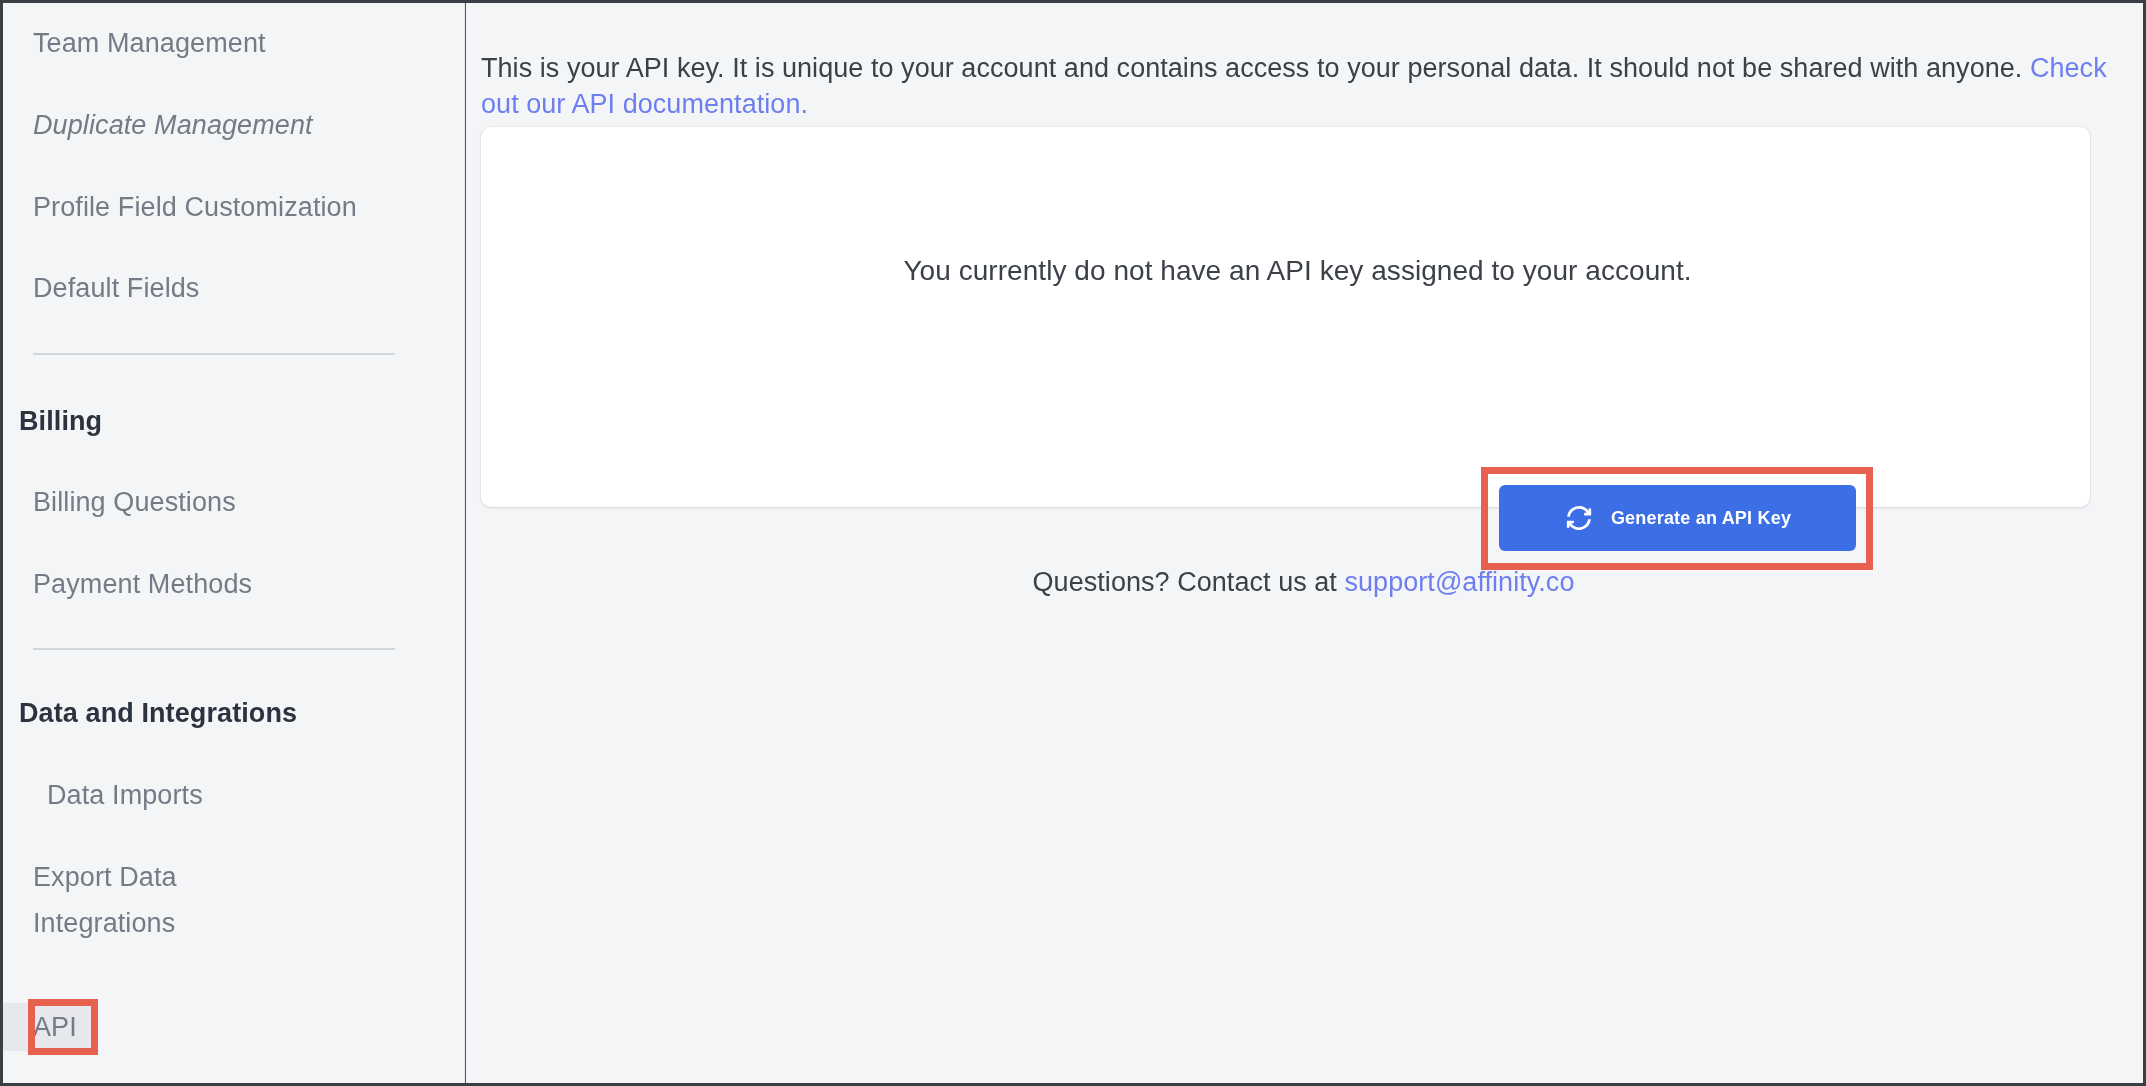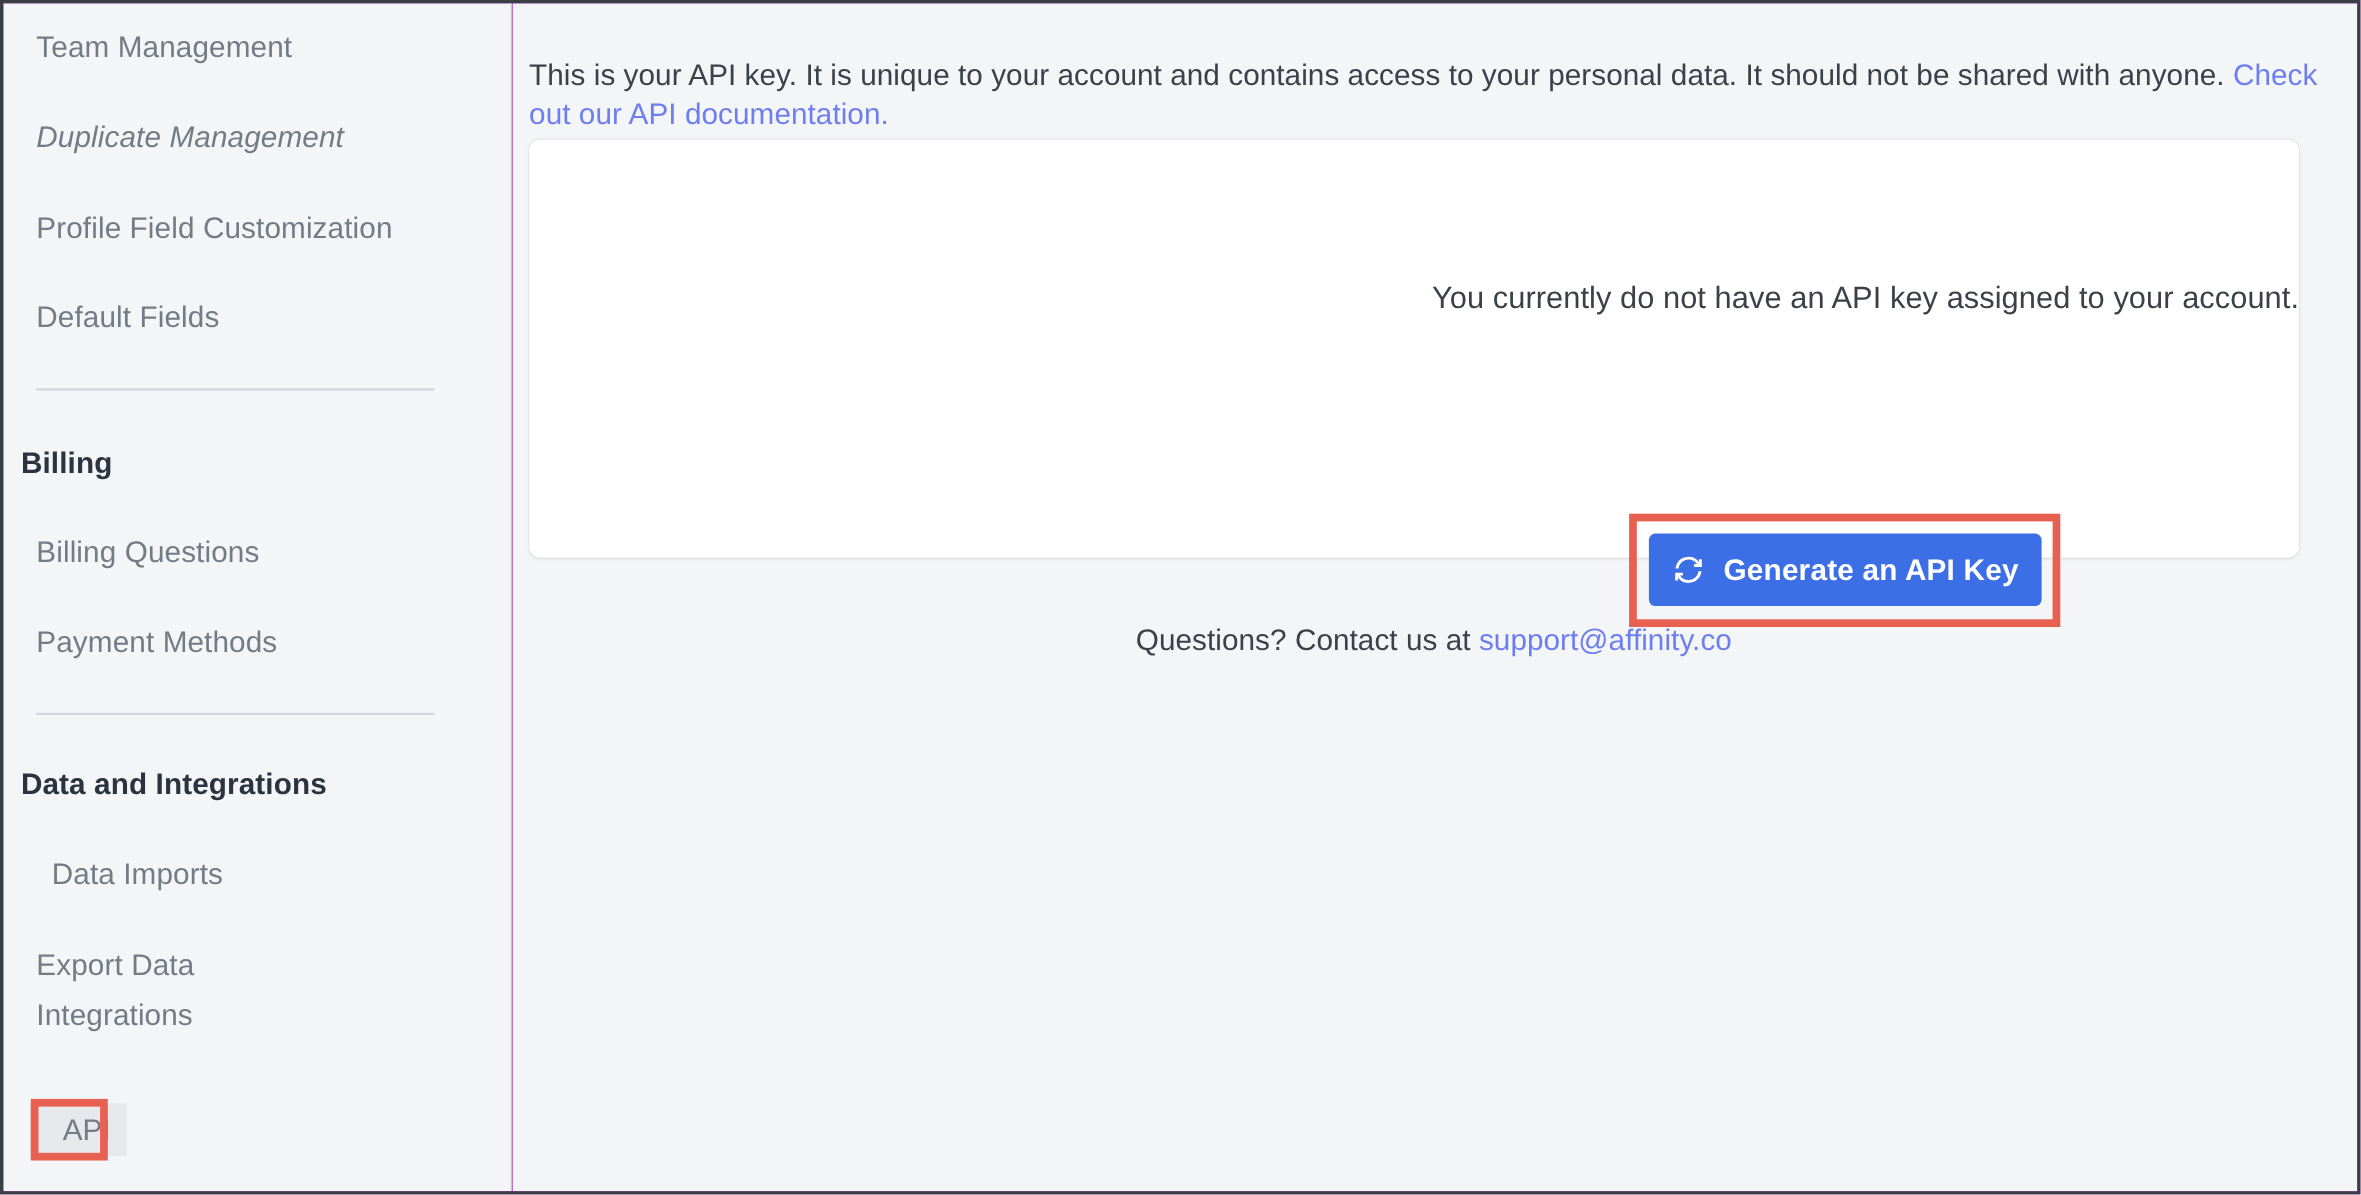--- a/index.html
+++ b/index.html
@@ -53,21 +53,20 @@
     color: #2b3340;
     font-weight: 700;
     padding-left: 16px;
   }
   .nav-item.selected {
     background: #e6e8ec;
     width: auto;
     display: inline-block;
     border-radius: 2px;
     padding-right: 14px;
-    margin-left: 24px;
   }
 
   .nav-divider {
     position: absolute;
     left: 30px;
     width: 362px;
     height: 2px;
     background: #d2d5dc;
   }
 
@@ -106,21 +105,21 @@
     background: #ffffff;
     border-radius: 10px;
     box-shadow: 0 1px 3px rgba(25,30,45,0.10), 0 0 0 1px rgba(25,30,45,0.035);
   }
 
   #empty-msg {
     position: absolute;
     left: 0;
     right: 0;
     top: 127px;
-    text-align: right;
+    text-align: center;
     font-size: 28px;
     line-height: 34px;
     color: #3c4149;
     letter-spacing: 0.05px;
     padding-left: 24px;
   }
 
   
   #btn-highlight {
     position: absolute;
@@ -137,21 +136,21 @@
     position: absolute;
     left: 1018px;
     top: 358px;
     width: 357px;
     height: 66px;
     background: #3c6ee5;
     border: none;
     border-radius: 6px;
     color: #ffffff;
     font-family: "Liberation Sans", sans-serif;
-    font-size: 27px;
+    font-size: 18px;
     font-weight: 700;
     letter-spacing: 0.2px;
     cursor: pointer;
     display: flex;
     align-items: center;
     justify-content: center;
     gap: 17px;
     padding: 0;
   }
   #generate-btn .icon-refresh {

